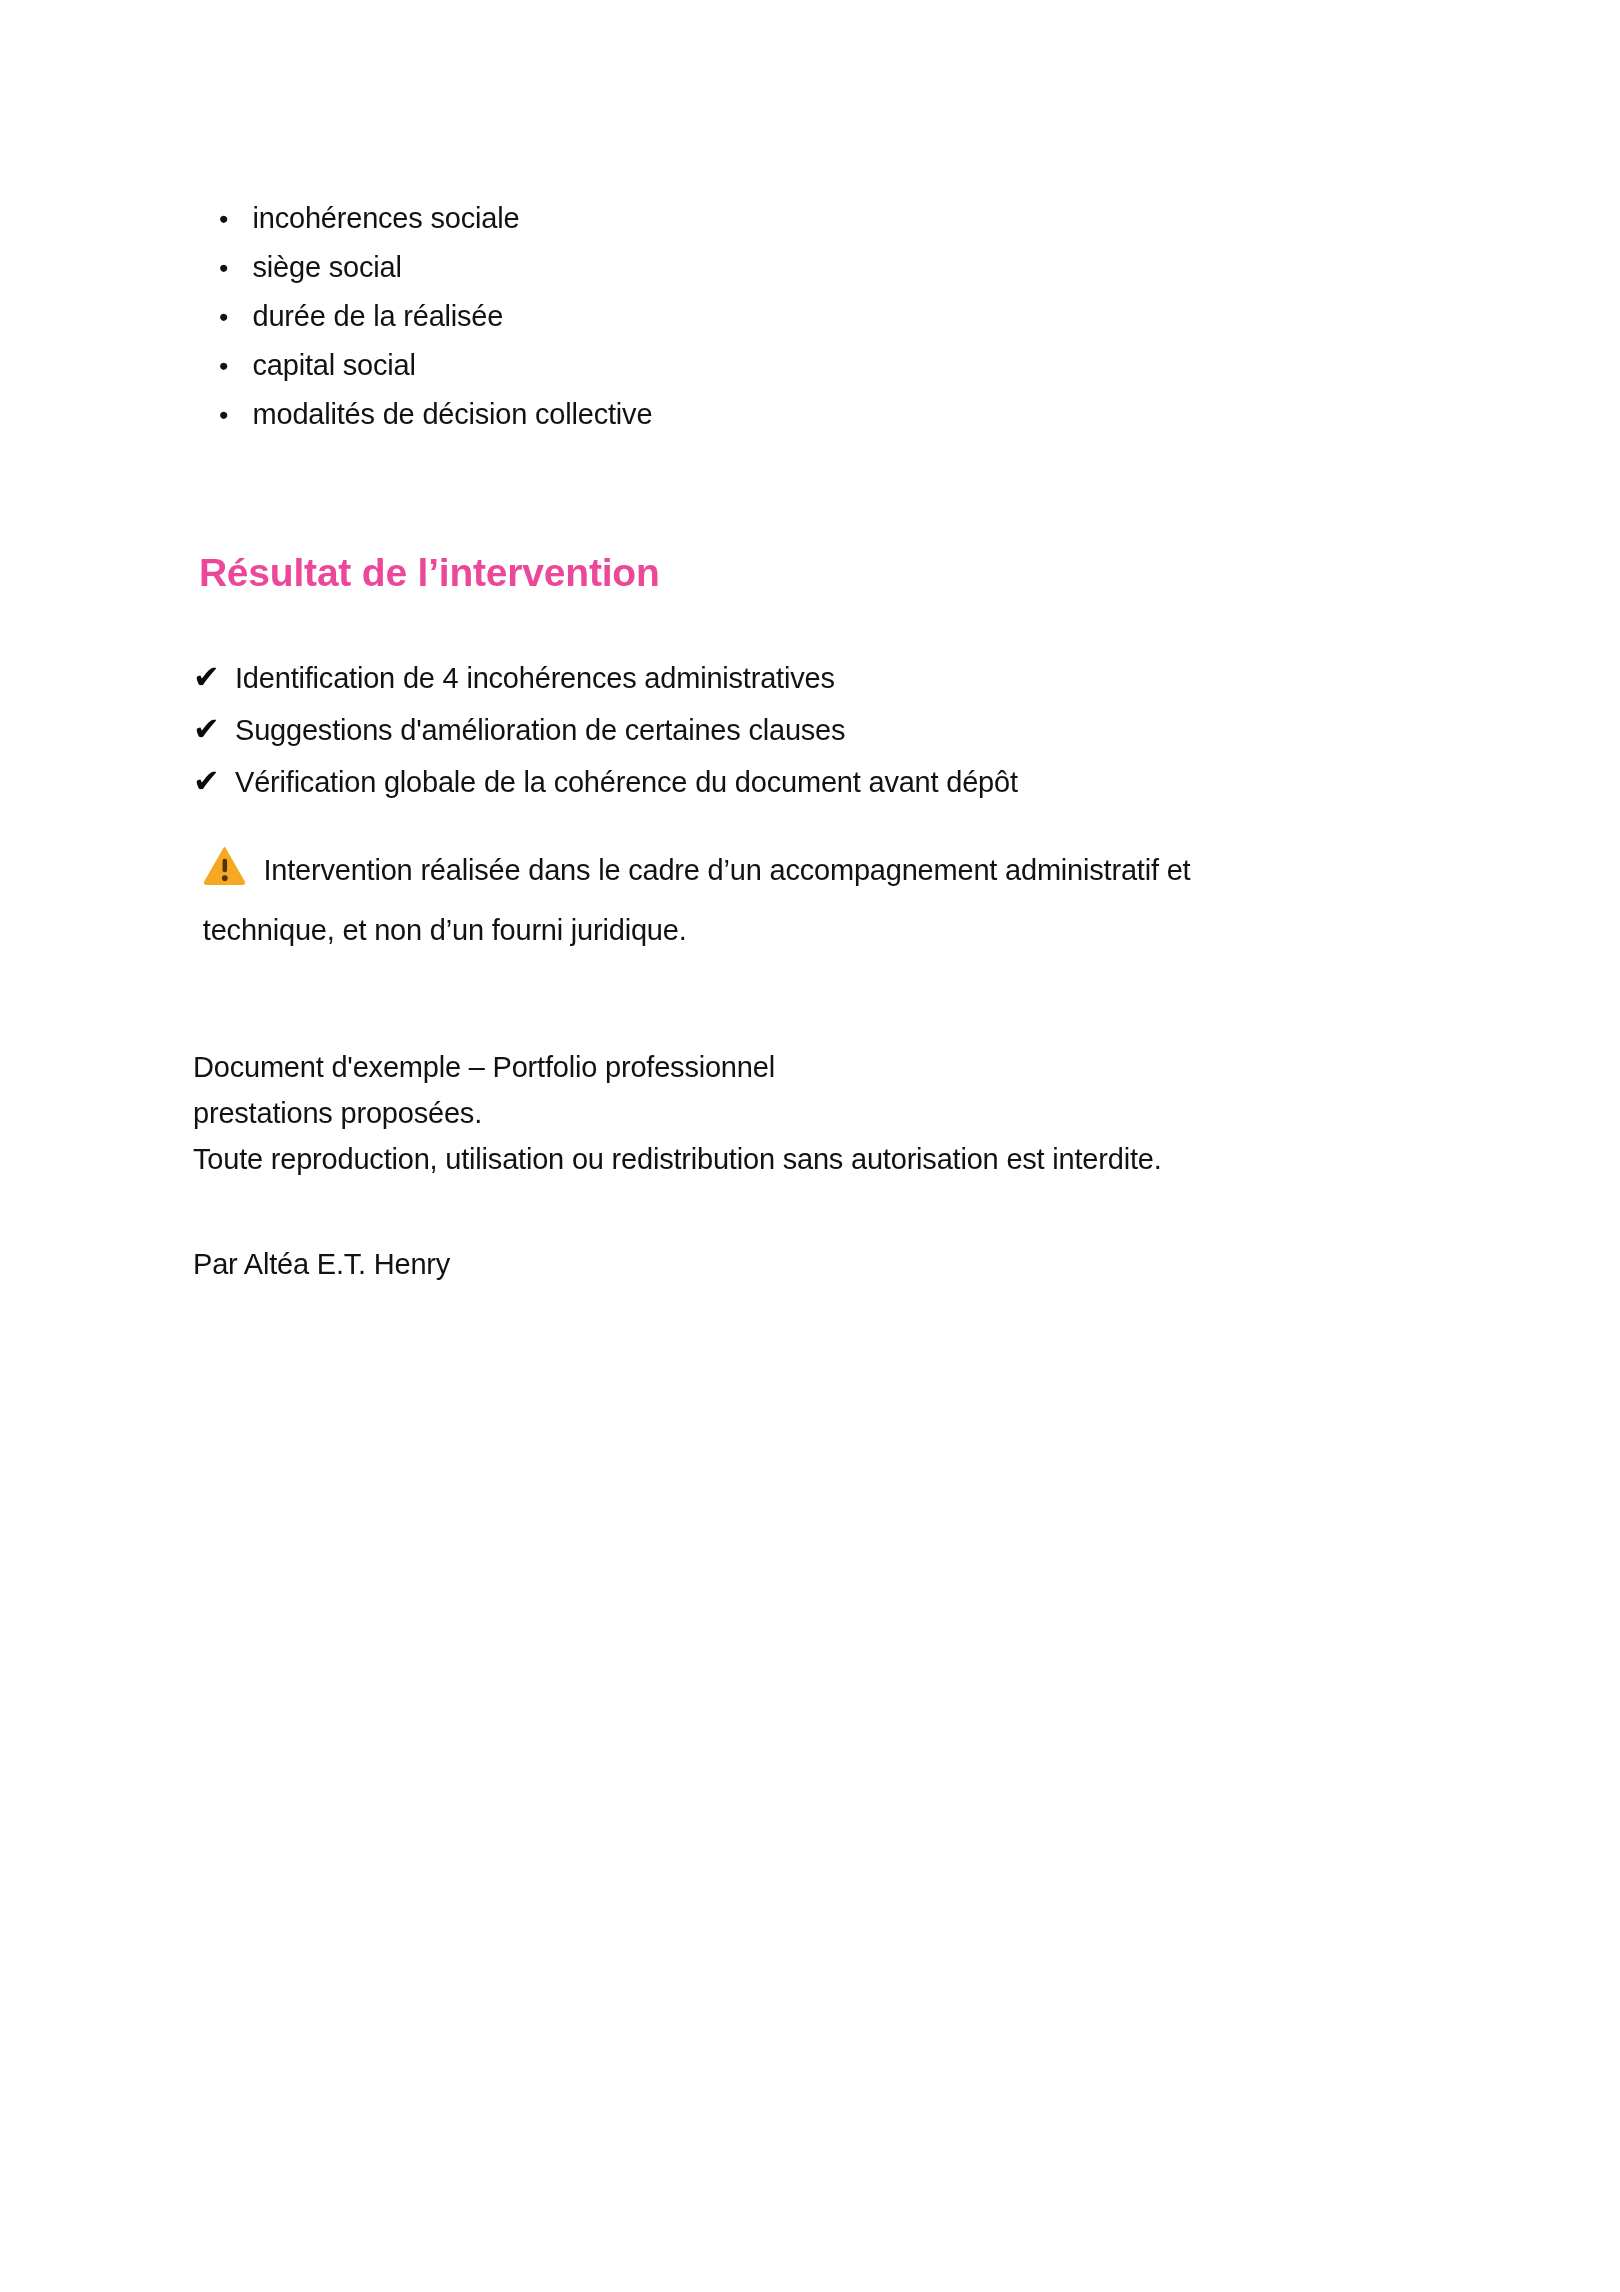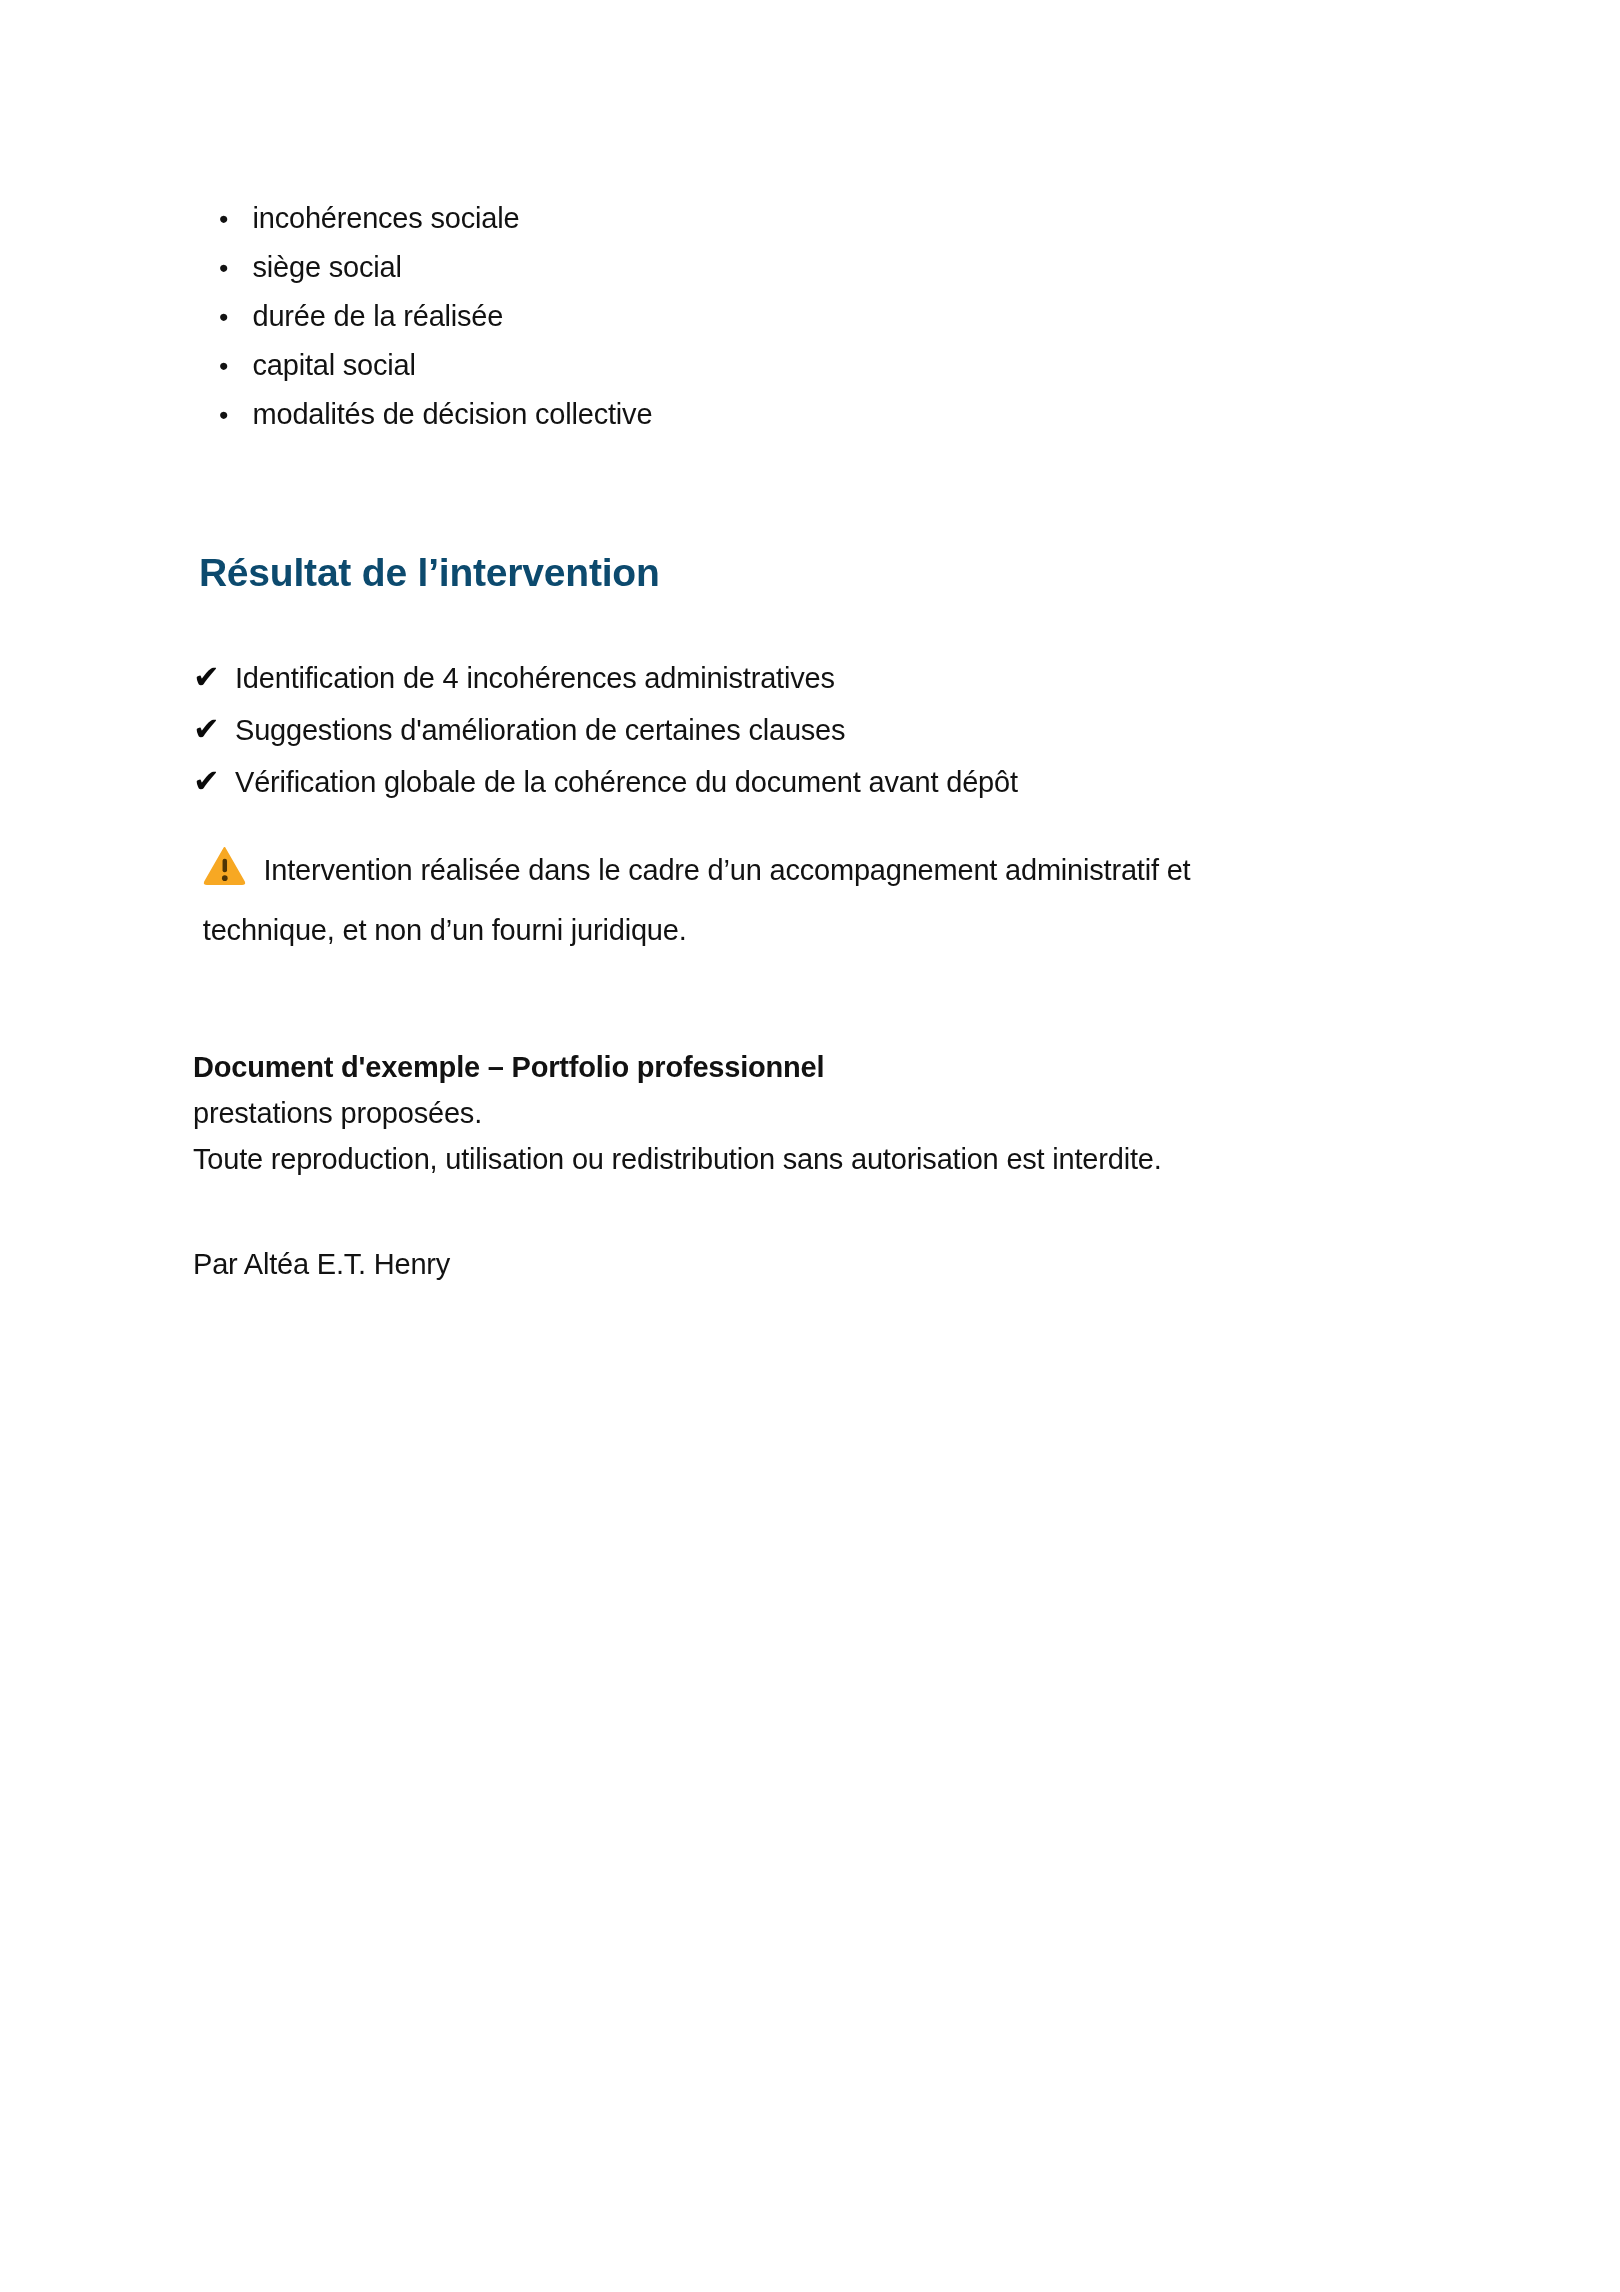--- a/index.html
+++ b/index.html
@@ -66,21 +66,21 @@
     padding-left: 9.8px;
   }
   .warning .warn-svg {
     vertical-align: -4.9px;
     margin-right: 17.6px;
   }
   .warning b { font-weight: 400; }
 
   
   .example-note { margin-top: 86px; line-height: 46px; }
-  .example-title { font-weight: 700; margin-top: 12px; }
+  .example-title { font-weight: 400; margin-top: 12px; }
 
   
   .author-line { margin-top: 59px; line-height: 46px; }
 </style>
 </head>
 <body>
 
 <div class="page">
 
   <ul class="bullet-list">
@@ -99,21 +99,21 @@
     <li class="bullet-item">
       <span class="bullet-glyph">●</span>
       <span class="line">capital social</span>
     </li>
     <li class="bullet-item">
       <span class="bullet-glyph">●</span>
       <span class="line">modalités de décision collective</span>
     </li>
   </ul>
 
-  <h2 class="section-title" style="color:#0c4a6e">Résultat de l’intervention</h2>
+  <h2 class="section-title" style="color:#ec4899">Résultat de l’intervention</h2>
 
   <div class="checklist">
     <div class="check-line">
       <span class="check-glyph">✔</span>
       <span class="line">Identification de 4 incohérences administratives</span>
     </div>
     <div class="check-line">
       <span class="check-glyph">✔</span>
       <span class="line">Suggestions d'amélioration de certaines clauses</span>
     </div>

